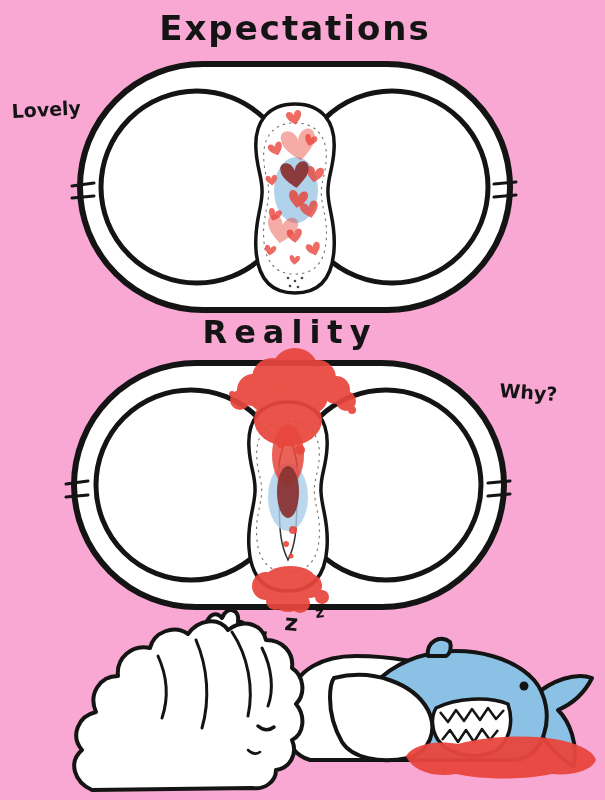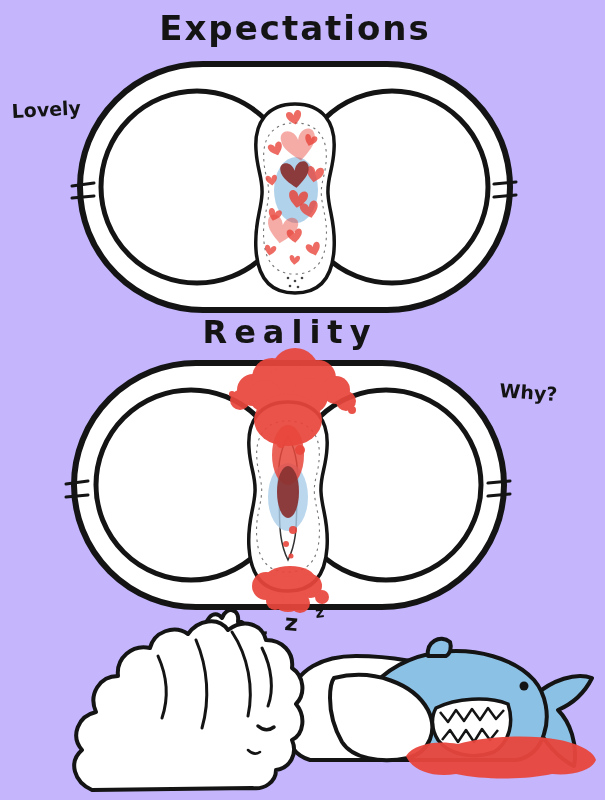--- a/index.html
+++ b/index.html
@@ -1,16 +1,16 @@
 <!DOCTYPE html>
 <html style="--red: #e8463c; --dark-red: #8a3434; --blue: #a9cde9; --shark-blue: #8cc1e6; --outline: #141414;"><head>
 <meta charset="utf-8">
 <style>
   html,body{margin:0;padding:0;background:#ffffff;}
-  .stage{width:605px;height:800px;overflow:hidden;position:relative;background:#c4b5fd;}
+  .stage{width:605px;height:800px;overflow:hidden;position:relative;background:#f9a8d4;}
   svg{display:block;}
   .hand{font-family:"DejaVu Sans",sans-serif;font-weight:bold;fill:#141414;}
   .hand-light{font-family:"DejaVu Sans",sans-serif;font-weight:600;fill:#141414;}
 </style>
 </head>
 <body>
 
 <div class="stage">
 <svg width="605" height="800" viewBox="0 0 605 800" xmlns="http://www.w3.org/2000/svg">
   <defs>

